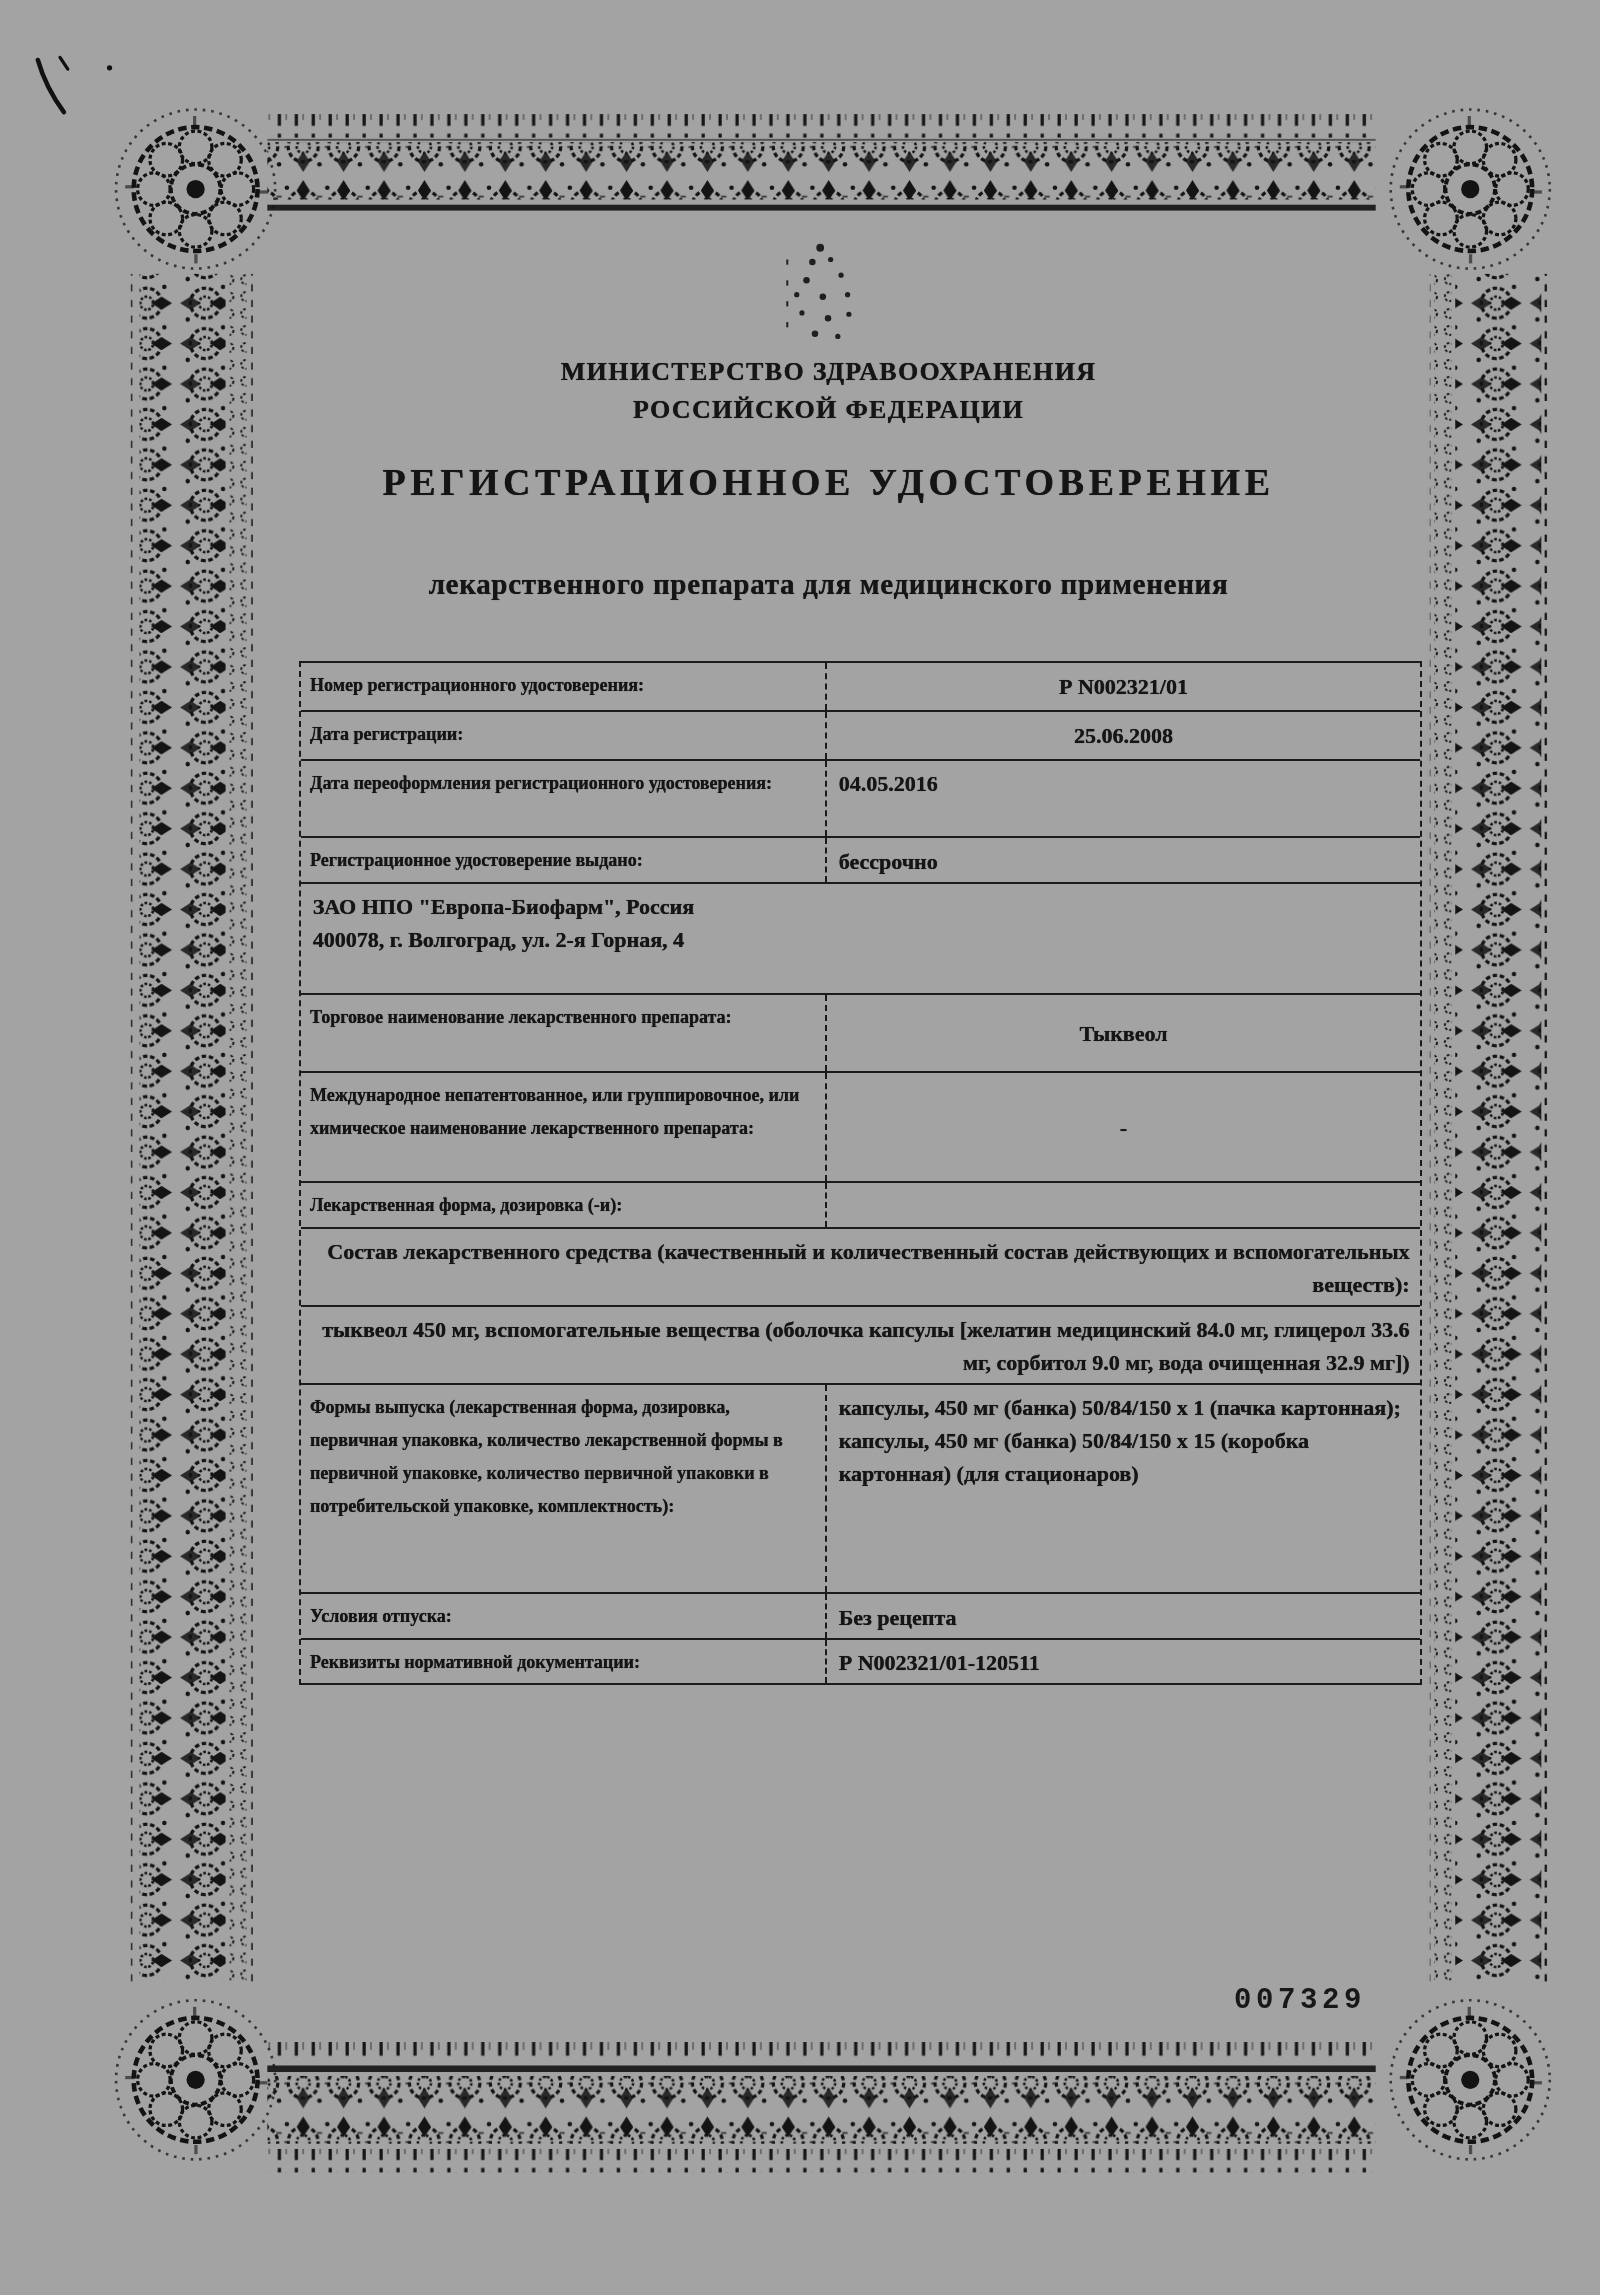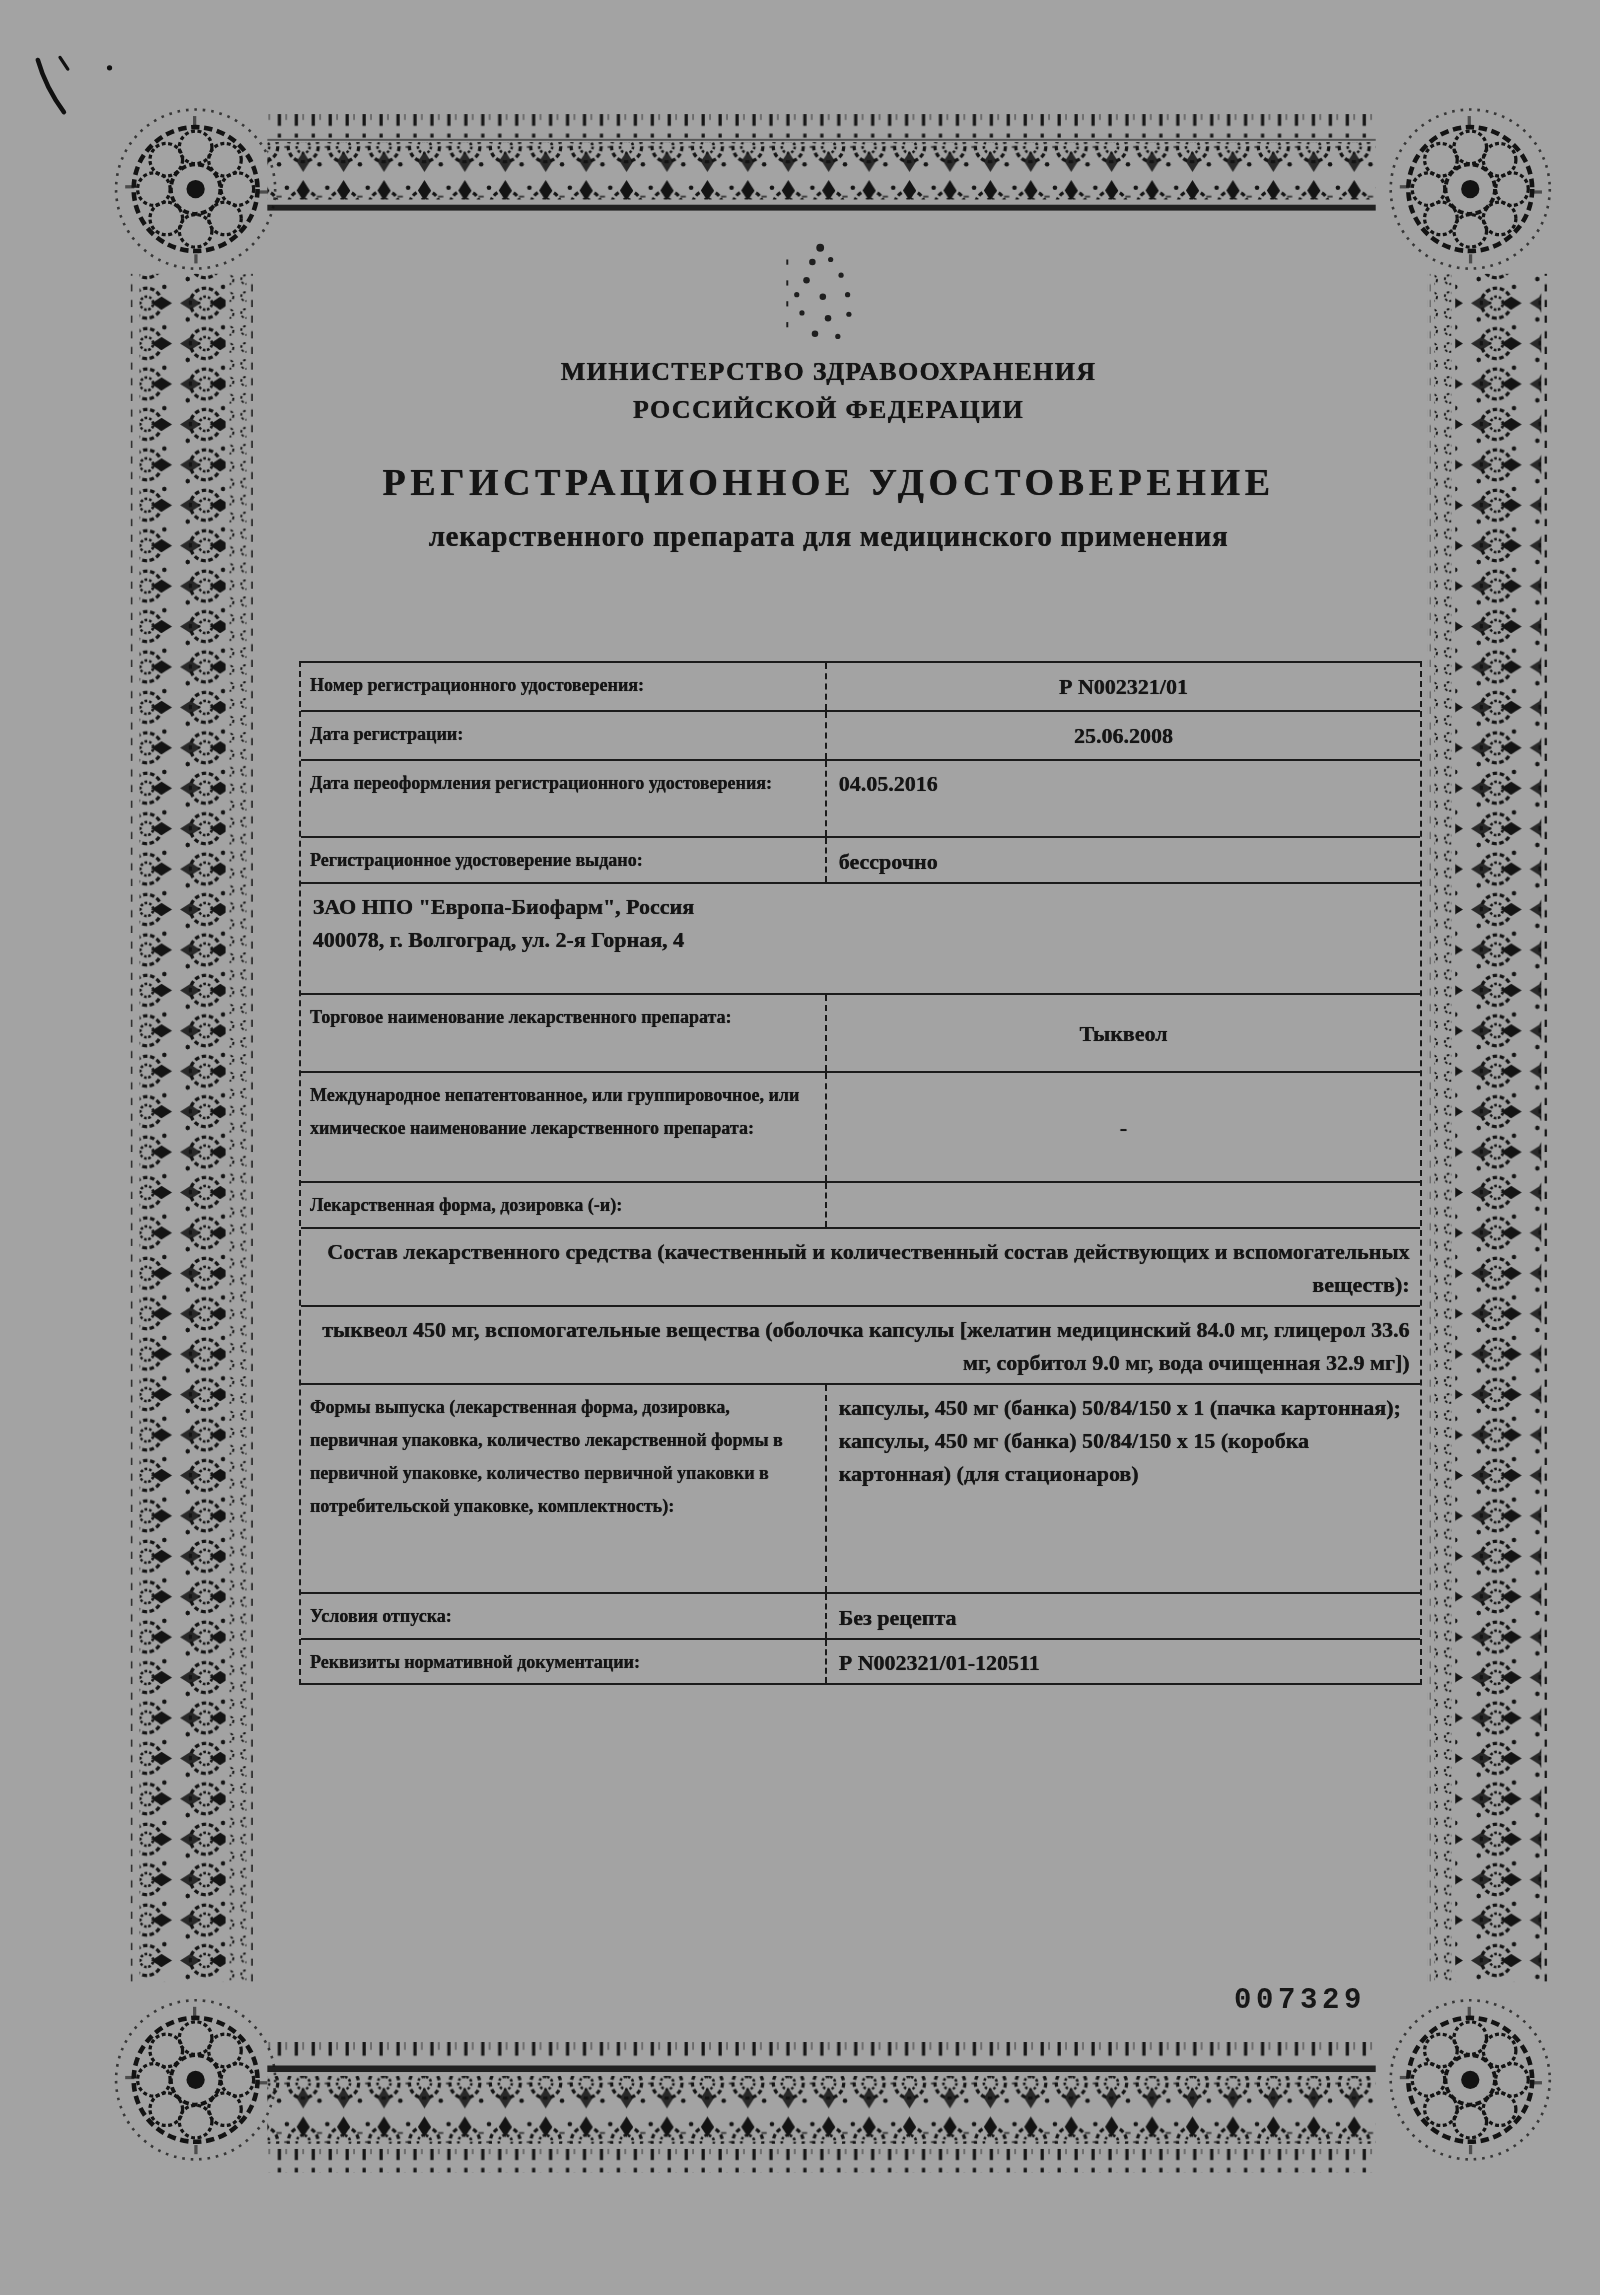--- a/index.html
+++ b/index.html
@@ -6,21 +6,21 @@
   #page {
     position:relative; width:1600px; height:2295px; background:#a3a3a3;
     font-family:"Liberation Serif", serif; color:#151515; overflow:hidden;
   }
   .ink { text-shadow: 0 0 0.7px rgba(10,10,10,.75), 0.3px 0.3px 0 rgba(20,20,20,.35); }
 
   
   .center-band { position:absolute; left:274px; width:1109px; text-align:center; }
   #ministry { top:353px; font-size:26px; font-weight:bold; line-height:38px; letter-spacing:1.3px; }
   #doc-title { top:460px; font-size:38px; font-weight:bold; letter-spacing:4.6px; }
-  #doc-subtitle { top:520px; font-size:29px; font-weight:bold; letter-spacing:0.7px; }
+  #doc-subtitle { top:568px; font-size:29px; font-weight:bold; letter-spacing:0.7px; }
 
   
   #cert-table {
     position:absolute; left:299px; top:661px; width:1123px;
     box-sizing:border-box;
     border-top:2.6px solid #1b1b1b; border-bottom:2.6px solid #1b1b1b;
     border-left:2.6px dashed #1b1b1b; border-right:2.6px dashed #1b1b1b;
   }
   .row { display:flex; box-sizing:border-box; border-top:2.6px solid #1b1b1b; }
   .row:first-child { border-top:none; }

